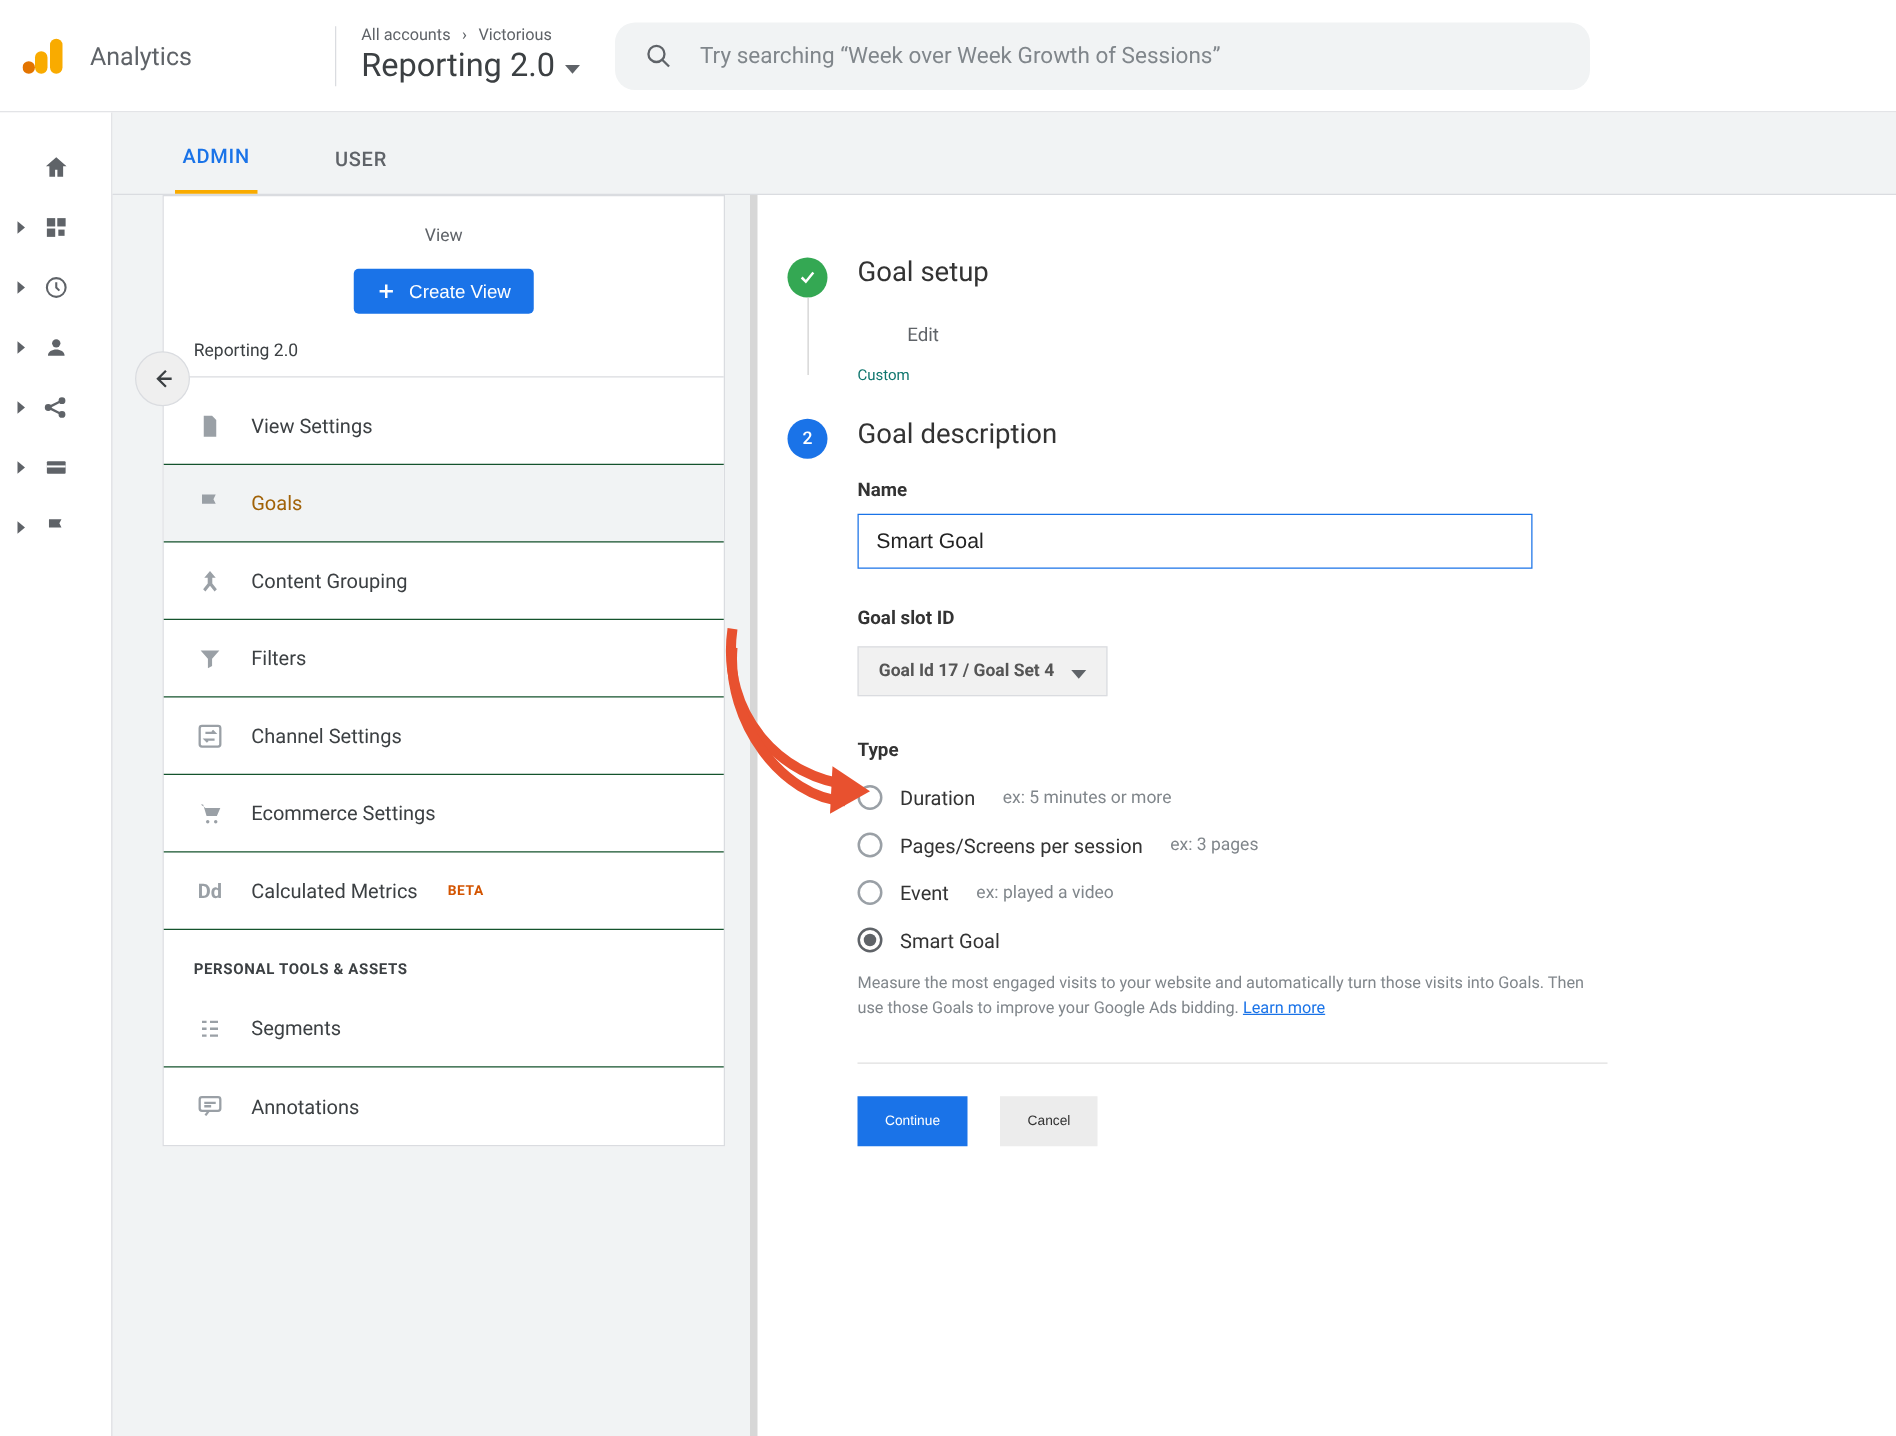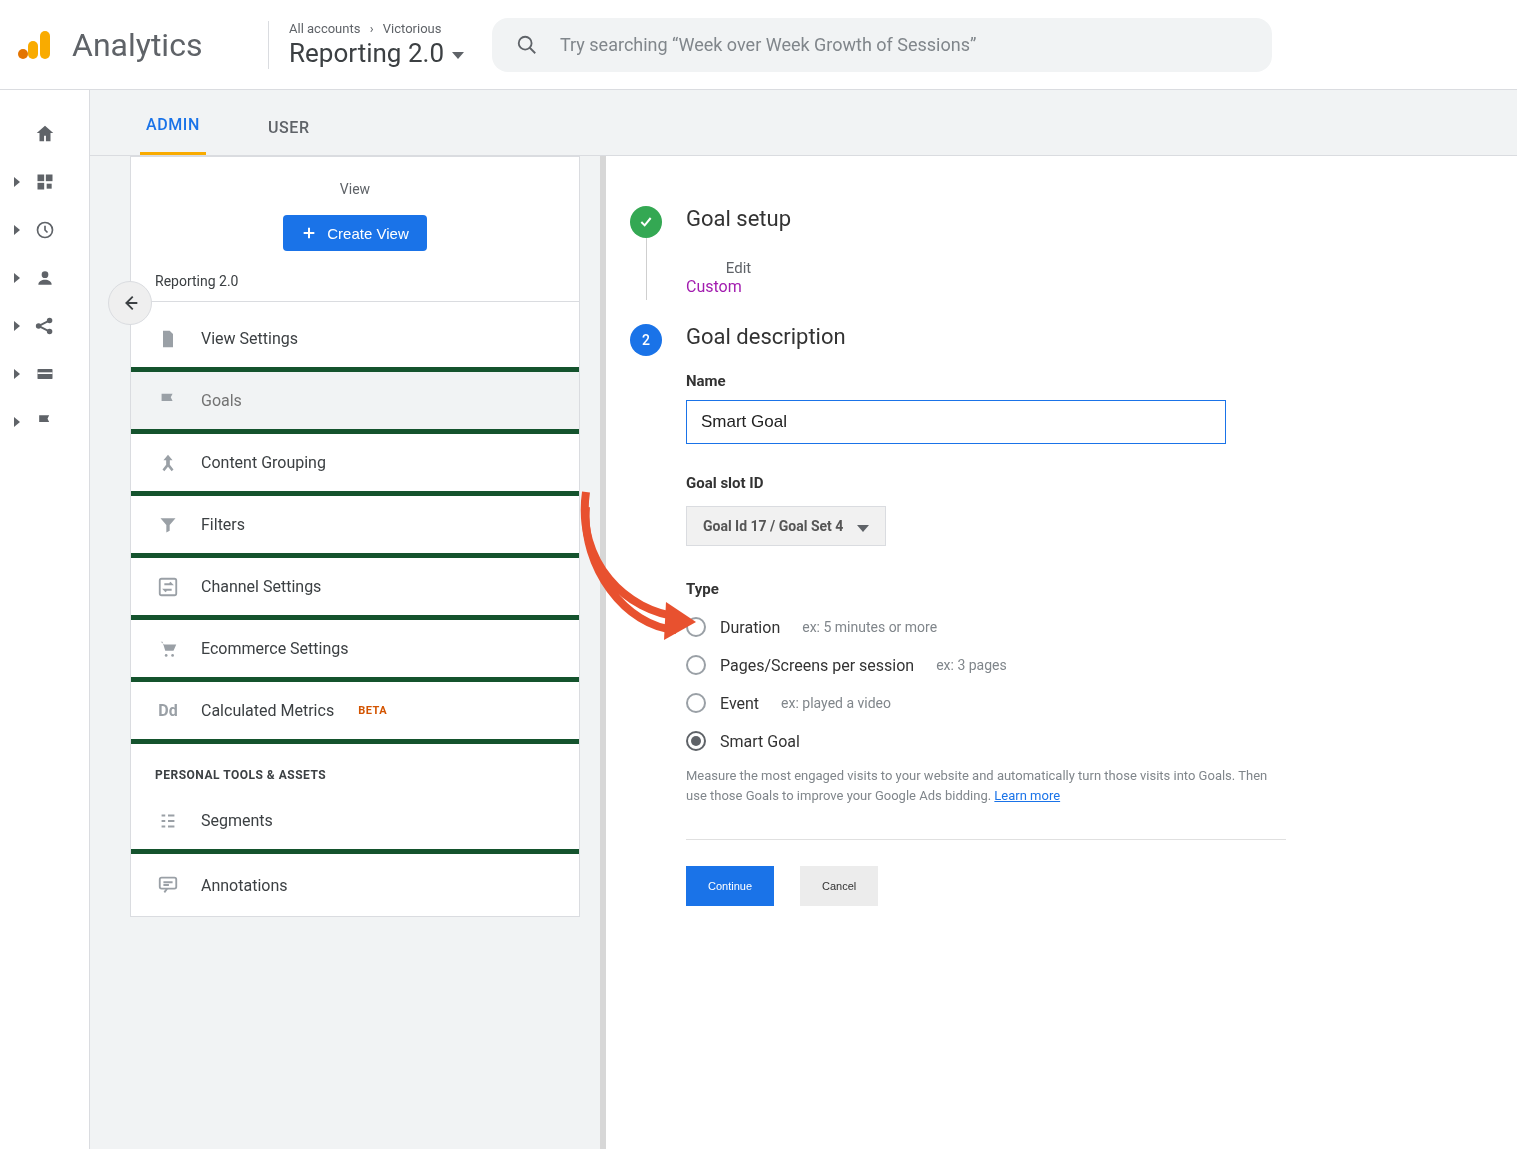--- a/index.html
+++ b/index.html
@@ -15,21 +15,21 @@
   .top-header {
     height: 90px;
     background: #fff;
     display: flex;
     align-items: center;
     padding: 0 18px;
     border-bottom: 1px solid #dadce0;
   }
   .logo-block { display:flex; align-items:center; gap:18px; width:230px;}
   .logo-icon svg { display:block; }
-  .logo-text { font-size: 32px; color:#5f6368; }
+  .logo-text { font-size: 20px; color:#5f6368; }
   .divider-vert { width:1px; height:48px; background:#dadce0; margin:0 20px;}
   .account-block { display:flex; flex-direction:column; }
   .breadcrumb-top { font-size:13px; color:#5f6368; margin-bottom:2px;}
   .breadcrumb-top .sep { margin:0 6px; }
   .account-title-row { display:flex; align-items:center; gap:8px;}
   .account-title { font-size:26px; font-weight:400; color:#3c4043; }
   .chev-down { width:0;height:0;border-left:6px solid transparent;border-right:6px solid transparent;border-top:7px solid #5f6368; margin-top:4px;}
   .search-bar {
     margin-left: 28px;
     flex:1;
@@ -117,23 +117,23 @@
   .view-name-row {
     padding:6px 24px 12px 24px;
     font-size:14px;color:#3c4043;
     border-bottom:1px solid #dadce0;
   }
   .nav-list { padding-top:8px;}
   .nav-item {
     display:flex;align-items:center;gap:20px;
     height:62px;padding:0 24px;
     font-size:16px;color:#3c4043;cursor:pointer;
-    border-bottom:5px solid #14532d;
-  }
-  .nav-item.active { background:#f1f3f4;color:#737373;}
+    border-bottom:1px solid #14532d;
+  }
+  .nav-item.active { background:#f1f3f4;color:#a16207;}
   .nav-item .icon { width:26px;display:flex;justify-content:center;color:#80868b;}
   .nav-item.active .icon { color:#d93025; }
   .nav-badge { font-size:11px;font-weight:700;color:#d35400;margin-left:4px;letter-spacing:0.5px;}
   .section-heading {
     padding:24px 24px 10px 24px;
     font-size:12px;font-weight:700;letter-spacing:0.5px;color:#3c4043;
   }
   
   .form-panel {
     position:absolute;
@@ -149,21 +149,21 @@
   .step-circle {
     width:32px;height:32px;border-radius:50%;display:flex;align-items:center;justify-content:center;
     font-size:14px;font-weight:500;color:#fff;flex-shrink:0;
   }
   .step-circle.done { background:#34a853;}
   .step-circle.active { background:#1a73e8;}
   .step-vline{ position:absolute; left:30px; top:32px; width:1px; height:62px; background:#cfcfcf;}
   .step-title-row{ display:flex; align-items:center; gap:28px;flex-direction:column;}
   .step-title { font-size:22px;color:#333;}
   .step-edit { font-size:15px;color:#5f6368;cursor:pointer;}
-  .step-subtitle { font-size:16px;color:#a21caf;margin-top:0;}
+  .step-subtitle { font-size:12px;color:#0f766e;margin-top:16px;}
   .step-body { margin-left:70px; margin-top:16px; max-width:600px; position:relative;}
   .field-label { font-size:15px;font-weight:700;color:#333;margin-bottom:10px;margin-top:10px;}
   .text-input {
     width:540px;height:44px;border:1px solid #1a73e8;padding:0 14px;font-size:17px;color:#222;outline:none;
   }
   .select-box {
     display:inline-flex;align-items:center;gap:14px;
     height:40px;padding:0 16px;background:#f1f1f1;border:1px solid #dadce0;
     font-size:14px;font-weight:700;color:#555;cursor:pointer;margin-top:4px;
   }

